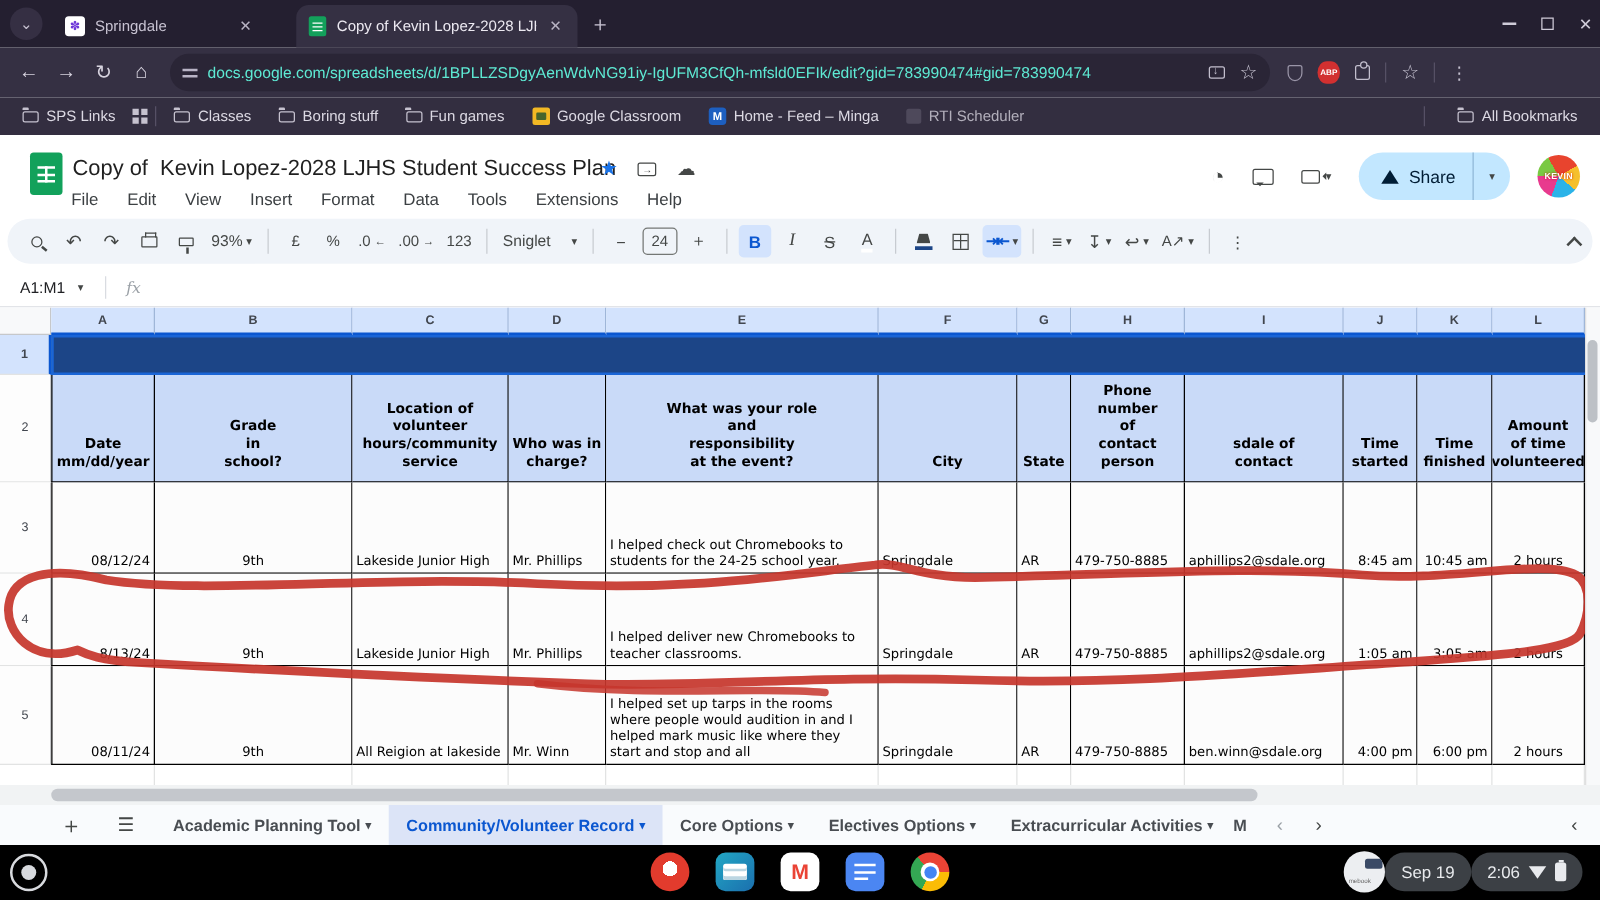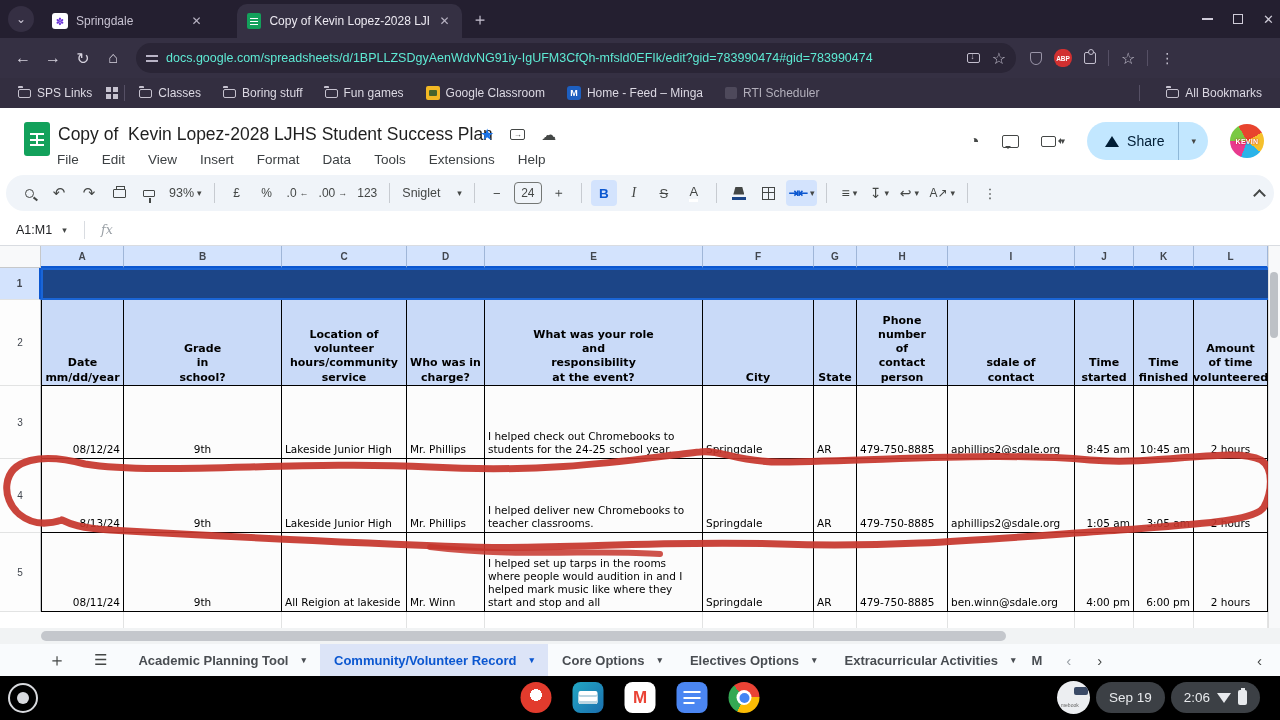--- a/index.html
+++ b/index.html
@@ -140,40 +140,40 @@
   #corner { position:absolute; left:0; top:0; width:41px; height:22px; background:#f8f9fa; border-right:1px solid #c6c8ca; border-bottom:1px solid #c6c8ca; }
   .row-h { position:absolute; left:0; width:41px; background:#fdfdfd; border-right:1px solid #c6c8ca; border-bottom:1px solid #e2e3e3;
     display:flex; align-items:center; justify-content:center; font-size:10px; color:#41464e; }
   .row-h.sel { background:#d3e3fd; border-right:2px solid #0b57d0; font-weight:bold; }
   #row1-band { position:absolute; left:41px; top:22px; width:1227px; height:32px; background:#1c4587;
     border:2px solid #1a65d6; border-right:none; }
   .grid-row { position:absolute; left:41px; display:flex; }
   .cell { border-right:1px solid #000; border-bottom:1px solid #000; background:#fcfcfc;
     font-family:"DejaVu Sans",sans-serif; color:#000; display:flex; padding:0 3px 2px 3px; overflow:hidden; }
   .cell.hdr { background:#c9daf8; font-weight:bold; font-size:11px; line-height:1.3; align-items:flex-end; justify-content:center;
-    text-align:center; white-space:pre-line; padding-bottom:0; }
+    text-align:center; white-space:pre-line; padding-bottom:8px; }
   .cell.data { font-size:10.5px; line-height:1.25; align-items:flex-end; }
   .cell.data.al-r { justify-content:flex-end; text-align:right; }
   .cell.data.al-c { justify-content:center; text-align:center; }
   .bL { border-left:1px solid #000; }
   .ghost-row { position:absolute; left:41px; display:flex; }
   .ghost-cell { border-right:1px solid #e2e3e3; }
 
   #vscroll { position:absolute; right:0; top:0; width:12px; height:382px; background:#f8f9fa; border-left:1px solid #e0e0e0; }
   #vthumb { position:absolute; right:2px; top:26px; width:8px; height:66px; background:#bdc1c6; border-radius:4px; }
   #hscroll { left:0; top:628px; width:1280px; height:16px; background:#f1f3f4; }
   #hthumb { position:absolute; left:41px; top:3px; width:965px; height:10px; background:#c4c7cc; border-radius:5px; }
 
   #red-annotation { position:absolute; left:0; top:0; pointer-events:none; }
 
   
   #sheettabs { left:0; top:644px; width:1280px; height:32px; background:#f9fbfd; display:flex; align-items:center; font-size:13px; color:#444746; }
   .st-plus { font-size:18px; margin-left:48px; color:#444746; }
   .st-menu { font-size:15px; margin-left:28px; letter-spacing:-1px; }
-  .sheet-tab { display:flex; align-items:center; gap:13px; padding:0 14px; height:32px; font-weight:bold; color:#494d52; }
+  .sheet-tab { display:flex; align-items:center; gap:4px; padding:0 14px; height:32px; font-weight:bold; color:#494d52; }
   .sheet-tab.active { background:#dce4f7; color:#0b57d0; }
   .sheet-tab .dd { color:inherit; }
   .st-nav { display:flex; align-items:center; gap:26px; margin-left:22px; font-size:15px; }
   .st-collapse { margin-left:auto; margin-right:18px; font-size:15px; }
 
   
   #shelf { left:0; top:676px; width:1280px; height:44px; background:#000; }
   #launcher { position:absolute; left:8px; top:7px; width:30px; height:30px; border-radius:50%; border:2px solid #d8dade; }
   #launcher::after { content:""; position:absolute; left:7px; top:7px; width:12px; height:12px; border-radius:50%; background:#d8dade; }
   #shelf-apps { position:absolute; left:50%; top:6px; transform:translateX(-50%); display:flex; gap:21px; align-items:center; }
@@ -184,21 +184,21 @@
   .app-teal::after { content:""; position:absolute; left:6px; top:9px; width:19px; height:13px; background:#fff; border-radius:2px;
     box-shadow: inset 0 -3px 0 #bcd6e2, inset 0 -7px 0 #fff, inset 0 -9px 0 #bcd6e2; }
   .app-gmail { background:#fff; display:flex; align-items:center; justify-content:center; color:#ea4335; font-weight:bold; font-size:17px; }
   .app-blue { background:#4b86f2; }
   .app-blue::after { content:""; position:absolute; left:7px; top:9px; width:17px; height:14px;
     background: linear-gradient(#fff,#fff) 0 0/17px 2.4px no-repeat, linear-gradient(#fff,#fff) 0 5.5px/17px 2.4px no-repeat,
     linear-gradient(#fff,#fff) 0 11px/11px 2.4px no-repeat; }
   .app-chrome { background: conic-gradient(from -40deg, #ea4335 0 130deg, #fbbc05 130deg 245deg, #34a853 245deg 360deg); position:relative; }
   .app-chrome::before { content:""; position:absolute; left:8px; top:8px; width:15px; height:15px; border-radius:50%; background:#fff; }
   .app-chrome::after { content:""; position:absolute; left:10.5px; top:10.5px; width:10px; height:10px; border-radius:50%; background:#4285f4; }
-  #shelf-status { position:absolute; right:20px; top:5px; display:flex; gap:6px; align-items:center; }
+  #shelf-status { position:absolute; right:14px; top:5px; display:flex; gap:0; align-items:center; }
   #capture-thumb { width:33px; height:33px; border-radius:50%; background:#eceef1; position:relative; overflow:hidden; }
   #capture-thumb::after { content:"mebook"; position:absolute; left:4px; bottom:6px; font-size:5px; color:#666; }
   #capture-thumb::before { content:""; position:absolute; right:2px; top:6px; width:14px; height:8px; background:#3a4a66; border-radius:2px; }
   .pill { height:31px; background:#3c4045; border-radius:16px; display:flex; align-items:center; gap:7px; padding:0 13px;
     color:#e8eaed; font-size:13.5px; font-weight:500; }
   .wifi-ico { width:0; height:0; border:7px solid transparent; border-top:10px solid #e8eaed; margin-top:8px; }
   .batt-ico { width:9px; height:15px; border-radius:2px; background:#e8eaed; position:relative; }
   .batt-ico::before { content:""; position:absolute; left:2.5px; top:-2.5px; width:4px; height:2.5px; background:#e8eaed; }
 </style>
 </head>

